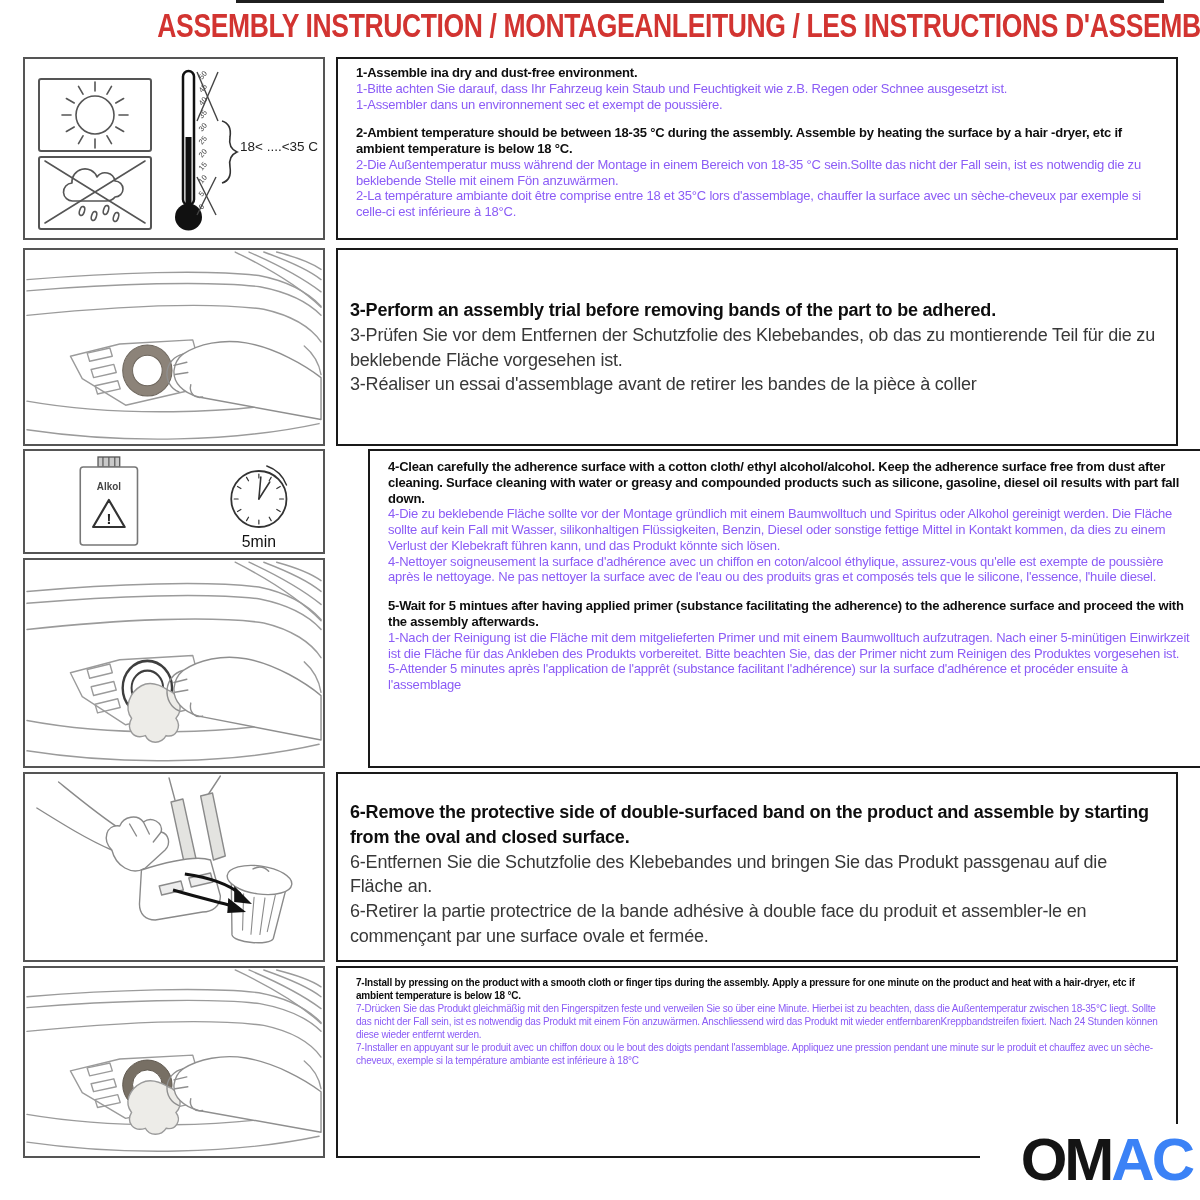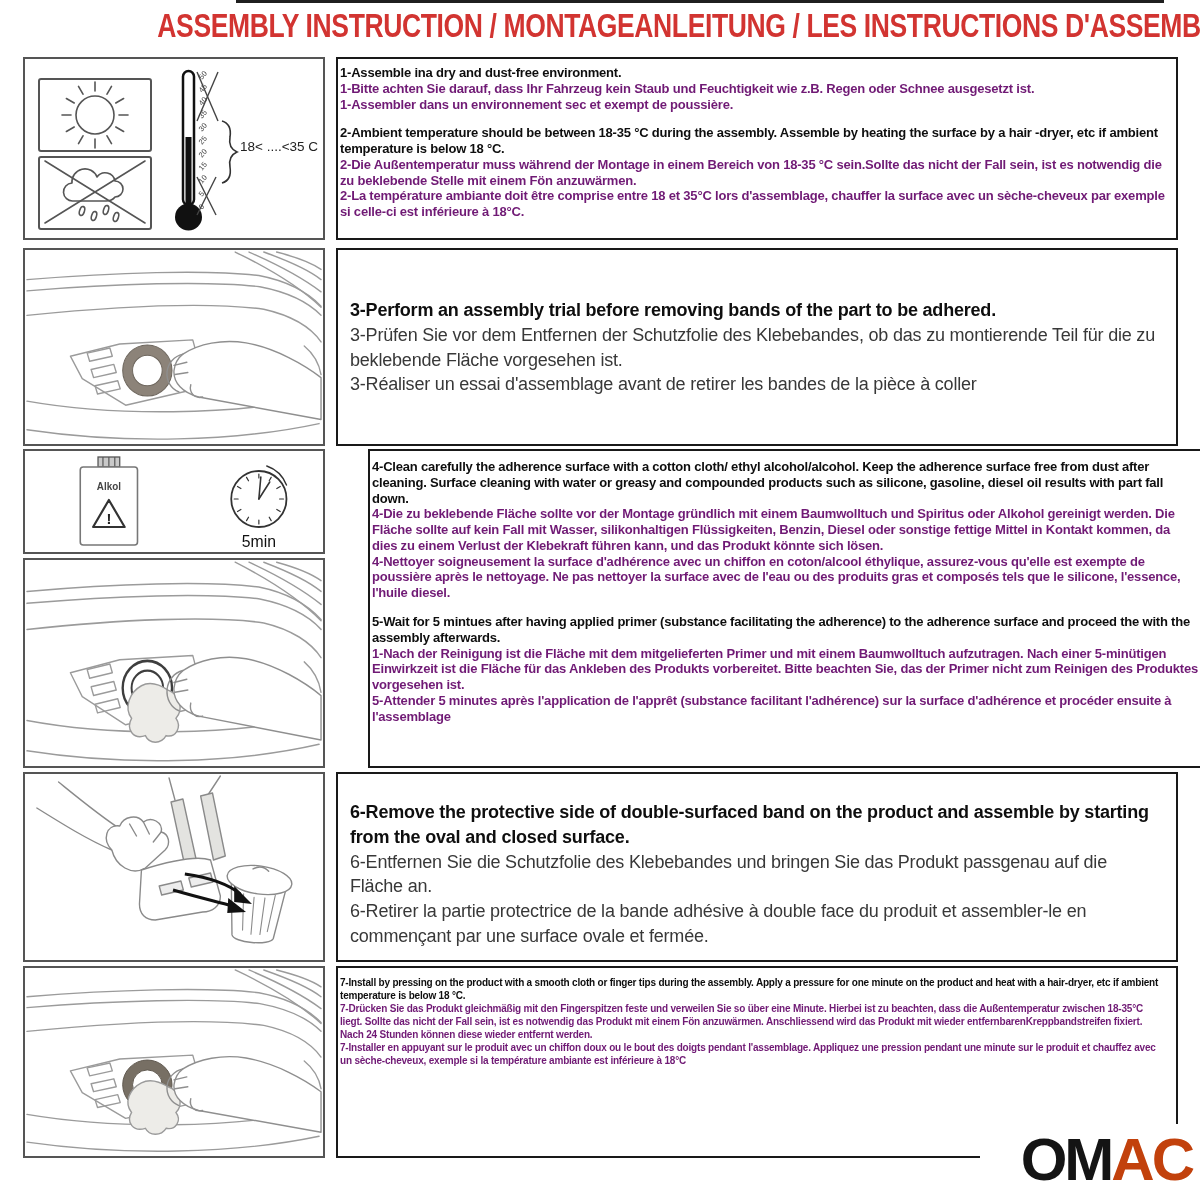--- a/index.html
+++ b/index.html
@@ -7,35 +7,35 @@
         font-family:"Liberation Sans",sans-serif;color:#222;}
   .top-line{position:absolute;left:236px;top:0;width:928px;height:3px;background:#1f1f1f;}
   .title-wrap{position:absolute;left:0;top:6px;width:1200px;text-align:center;}
   .title-wrap span{display:inline-block;font-size:34px;font-weight:800;letter-spacing:-0.5px;
         color:#d23431;transform:scaleX(0.78);transform-origin:center;white-space:nowrap;}
   .img-box{position:absolute;left:23px;width:302px;border:2px solid #555;background:#fff;
         box-sizing:border-box;overflow:hidden;}
   .img-box svg{display:block;width:100%;height:100%;}
   .txt-box{position:absolute;left:336px;width:842px;border:2px solid #191919;background:#fff;
         box-sizing:border-box;overflow:hidden;}
-  .small-text{font-size:13px;line-height:1.215;letter-spacing:-0.2px;padding:6px 10px 0 2px;}
-  .small-text p{margin:0;color:#701a75;font-weight:bold;}
+  .small-text{font-size:13px;line-height:1.215;letter-spacing:-0.2px;padding:6px 10px 0 18px;}
+  .small-text p{margin:0;color:#8b5cf6;}
   .small-text p.b{font-weight:700;color:#0e0e0e;}
   .big-text{font-size:18px;line-height:1.38;letter-spacing:-0.2px;padding:14px 12px 0 12px;}
   .big-text p{margin:0;color:#383838;}
   .big-text p.b{font-weight:700;color:#0e0e0e;}
   .pad-b2{padding-top:48px;}
   .pad-b4{padding-top:26px;}
   .pad-b5{padding-top:8px;}
   .sp{height:13px;}
   .logo{position:absolute;left:980px;top:1124px;width:212px;height:72px;background:#fff;
         display:flex;align-items:center;justify-content:flex-end;z-index:5;
         font-weight:900;font-size:60px;letter-spacing:-3px;line-height:1;}
   .logo .lg-black{color:#141414;margin-left:38px;}
-  .logo .lg-red{color:#c2410c;}
+  .logo .lg-red{color:#3b82f6;}
   svg text{font-family:"Liberation Sans",sans-serif;}
 </style>
 </head>
 <body>
 
 <div id="page">
 
   <div class="top-line"></div>
 
   <div class="title-wrap">

